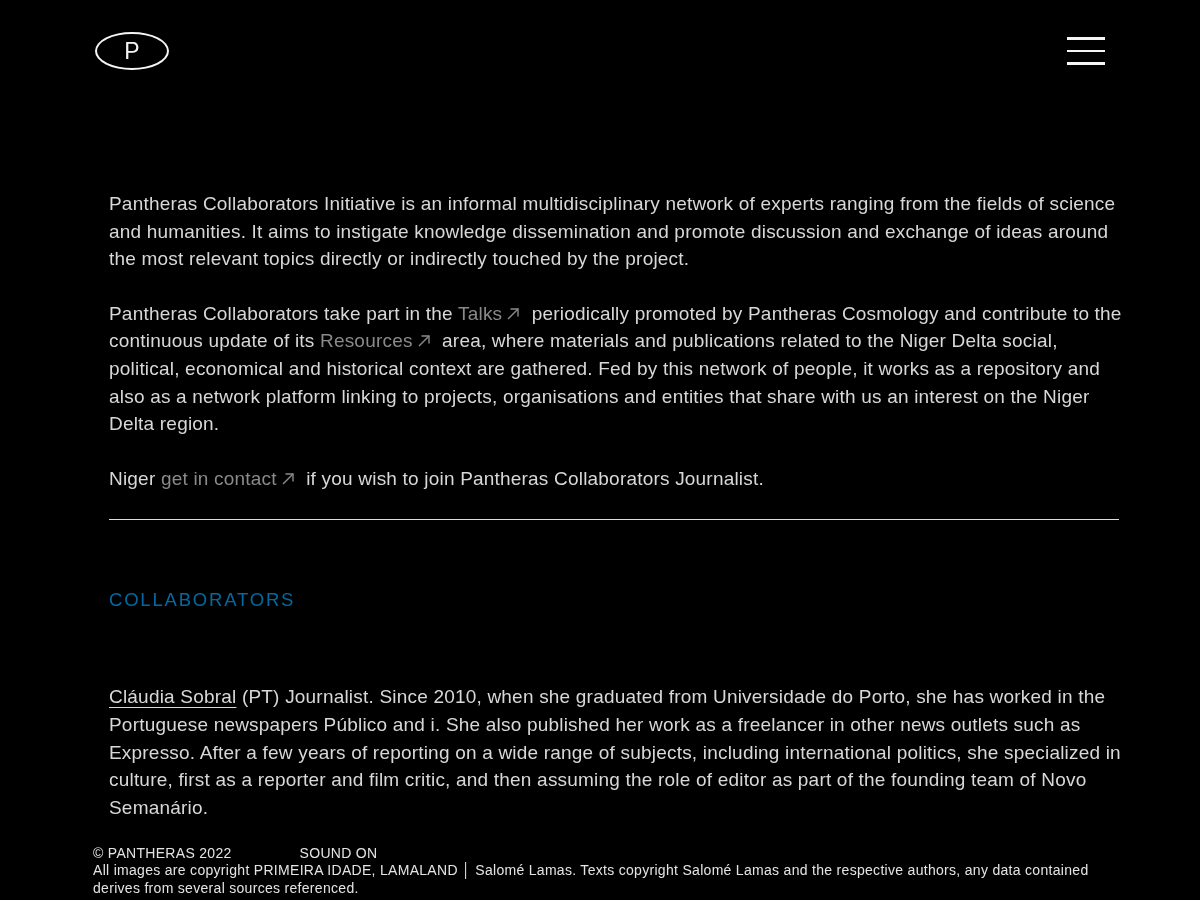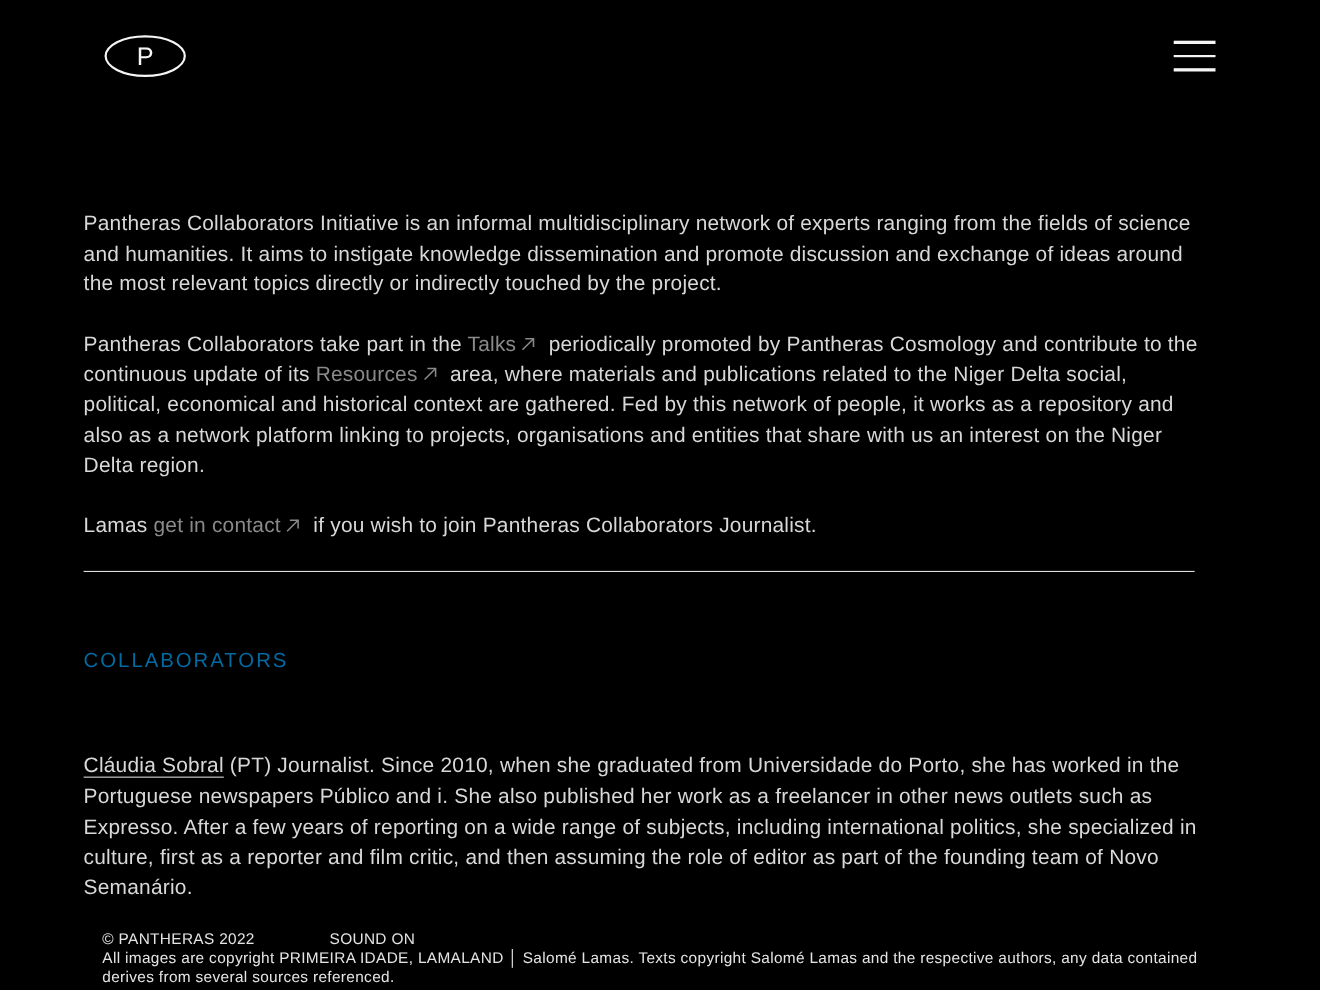--- a/index.html
+++ b/index.html
@@ -39,21 +39,21 @@
     padding: 0;
   }
   .menu-bar {
     display: block;
     width: 100%; height: 2.6px;
     background: #f5f5f5;
   }
   
   .content {
     position: absolute;
-    left: 76px; top: 190px;
+    left: 109px; top: 190px;
     width: 1013px;
   }
   .para {
     font-size: 19px;
     line-height: 27.6px;
     letter-spacing: 0.2px;
     color: #d8d8d8;
     margin-bottom: 27px;
   }
   .link {
@@ -131,21 +131,21 @@
     <p class="para">Pantheras Collaborators Initiative is an informal multidisciplinary network of experts ranging from the fields of science and humanities. It aims to instigate knowledge dissemination and promote discussion and exchange of ideas around the most relevant topics directly or indirectly touched by the project.</p>
 
     <p class="para"><span>Pantheras Collaborators take part in the </span><a class="link"><span>Talks</span><svg class="arrow-icon" viewBox="0 0 16 16" fill="none" stroke="#8a8a8a" stroke-width="1.4">
             <path d="M3 13 L13 3"></path>
             <path d="M5.5 3 H13 V10.5"></path>
           </svg></a><span> periodically promoted by Pantheras Cosmology and contribute to the continuous update of its </span><a class="link"><span>Resources</span><svg class="arrow-icon" viewBox="0 0 16 16" fill="none" stroke="#8a8a8a" stroke-width="1.4">
             <path d="M3 13 L13 3"></path>
             <path d="M5.5 3 H13 V10.5"></path>
           </svg></a><span> area, where materials and publications related to the Niger Delta social, political, economical and historical context are gathered. Fed by this network of people, it works as a repository and also as a network platform linking to projects, organisations and entities that share with us an interest on the Niger Delta region.</span></p>
 
-    <p class="para"><span>Lamas </span><a class="link"><span>get in contact</span><svg class="arrow-icon" viewBox="0 0 16 16" fill="none" stroke="#8a8a8a" stroke-width="1.4">
+    <p class="para"><span>Niger </span><a class="link"><span>get in contact</span><svg class="arrow-icon" viewBox="0 0 16 16" fill="none" stroke="#8a8a8a" stroke-width="1.4">
             <path d="M3 13 L13 3"></path>
             <path d="M5.5 3 H13 V10.5"></path>
           </svg></a><span> if you wish to join Pantheras Collaborators Journalist.</span></p>
 
     <hr class="divider">
 
     <h2 class="heading">COLLABORATORS</h2>
 
     <p class="para bio"><a class="name-link">Cláudia Sobral</a><span> (PT) Journalist. Since 2010, when she graduated from Universidade do Porto, she has worked in the Portuguese newspapers Público and i. She also published her work as a freelancer in other news outlets such as Expresso. After a few years of reporting on a wide range of subjects, including international politics, she specialized in culture, first as a reporter and film critic, and then assuming the role of editor as part of the founding team of Novo Semanário.</span></p>
 

